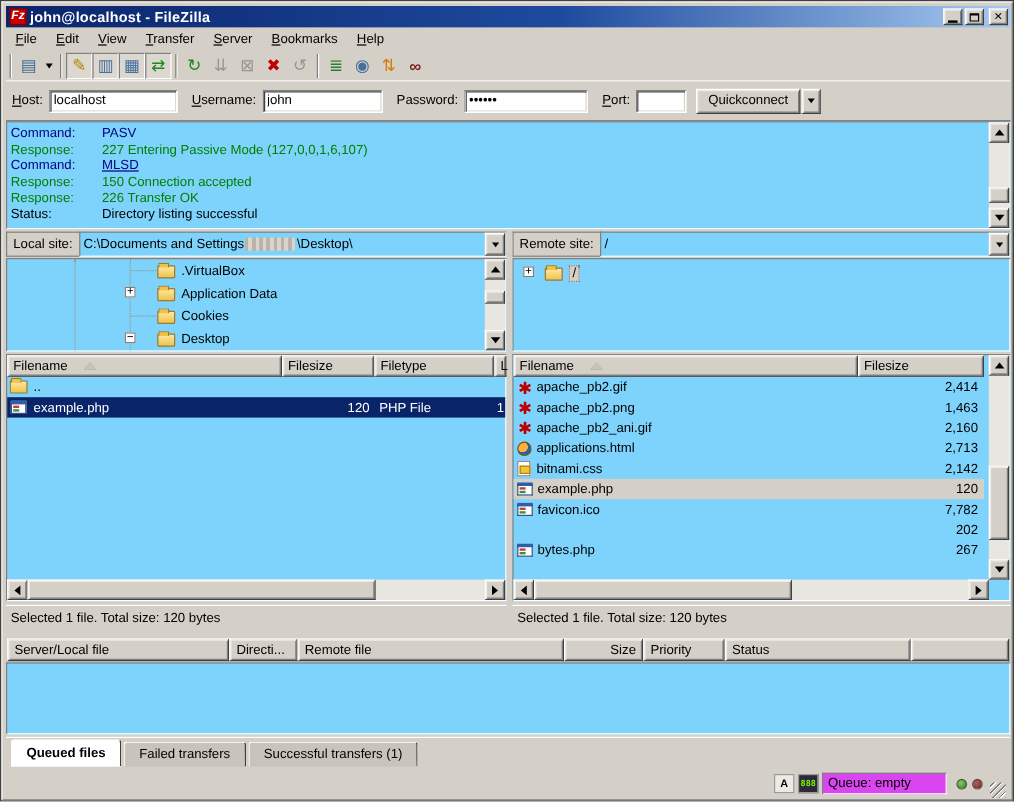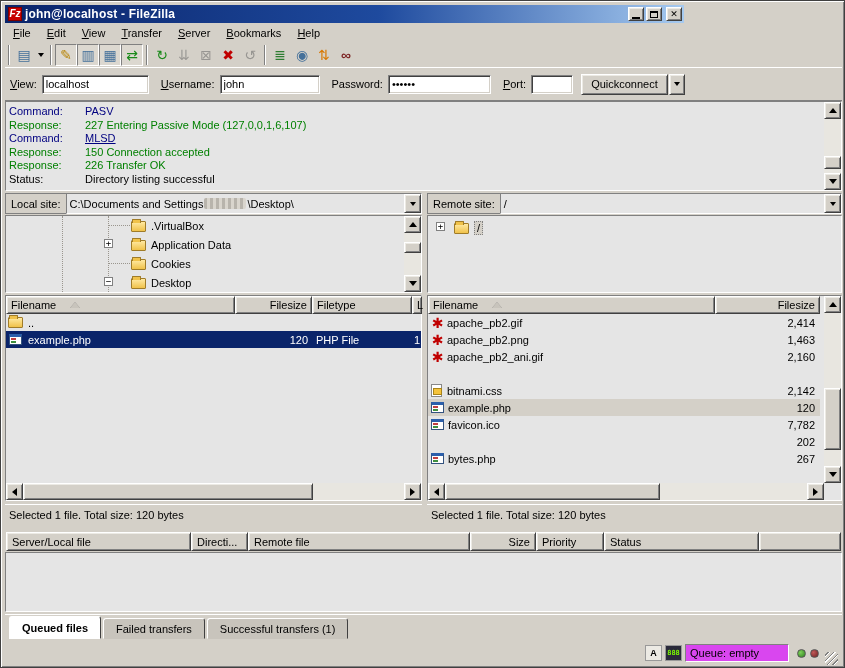--- a/index.html
+++ b/index.html
@@ -6,24 +6,24 @@
   html,body { width:845px; height:668px; overflow:hidden; }
   body { font-family:"Liberation Sans","DejaVu Sans",sans-serif; font-size:11px; color:#000; }
   #win { position:relative; width:845px; height:668px; background:#D4D0C8;
          border:1px solid #404040; box-shadow: inset 1px 1px 0 #fff, inset -1px -1px 0 #808080; }
 
   
   .raised { background:#D4D0C8; border:1px solid; border-color:#fff #404040 #404040 #fff;
             box-shadow: inset 1px 1px 0 #ECEAE4, inset -1px -1px 0 #808080; }
   .sunken { background:#fff; border:1px solid; border-color:#808080 #fff #fff #808080;
             box-shadow: inset 1px 1px 0 #404040, inset -1px -1px 0 #D4D0C8; }
-  .sunken-flat { background:#e5e5e5; border:1px solid; border-color:#808080 #fff #fff #808080; }
-
-  
-  #titlebar { position:absolute; left:4px; top:4px; width:679px; height:18px;
+  .sunken-flat { background:#7dd3fc; border:1px solid; border-color:#808080 #fff #fff #808080; }
+
+  
+  #titlebar { position:absolute; left:4px; top:4px; width:837px; height:18px;
               background:linear-gradient(90deg,#0A246A 0%,#1E4A9E 55%,#A6CAF0 100%);
               display:flex; align-items:center; padding:0 2px; }
   #app-icon { width:14px; height:14px; background:#C80000; border:1px solid #7a0000;
               color:#fff; font-weight:bold; font-size:10px; line-height:12px; text-align:center;
               font-style:italic; margin:0 3px 0 1px; }
   #title-text { color:#fff; font-weight:bold; font-size:12px; letter-spacing:.2px; }
   .cap-btn { width:16px; height:14px; margin-left:2px; display:flex; align-items:center;
              justify-content:center; font-size:9px; font-weight:bold; color:#000; }
   .glyph-min { width:8px; height:2px; background:#000; margin-top:7px; }
   .glyph-max { width:8px; height:7px; border:1px solid #000; border-top:2px solid #000; }
@@ -91,21 +91,21 @@
   .folder-icon::before { content:""; position:absolute; top:-3px; left:0; width:7px; height:3px;
                  background:#F0C24A; border:1px solid #A07C28; border-bottom:none; border-radius:1px 1px 0 0; }
   .guide-v { position:absolute; width:0; border-left:1px dotted #9a968e; }
   .guide-h { position:absolute; height:0; border-top:1px dotted #9a968e; }
   .tree-label { margin-left:5px; }
   .tree-label.sel { background:#D4D0C8; border:1px dotted #808080; padding:0 2px; }
 
   
   .list-panel { position:absolute; top:294px; height:206px; }
   .col-hdr { position:absolute; top:0; height:18px; display:flex; align-items:center; padding:0 4px; }
-  .col-hdr.num { justify-content:flex-end; }
+  .col-hdr.num { }
   .sort-asc { width:0; height:0; margin-left:14px; border-left:5px solid transparent; border-right:5px solid transparent; border-bottom:6px solid #c8c4bc; filter:drop-shadow(0 0 0.5px #808080); }
   .file-row { position:absolute; height:17px; display:flex; align-items:center; }
   .file-row .cell { position:absolute; display:flex; align-items:center; height:17px; white-space:nowrap; overflow:hidden; }
   .cell.num { justify-content:flex-end; }
   .row-selected-active { background:#0A246A; color:#fff; }
   .row-selected-inactive { background:#D4D0C8; }
   .apache-icon { color:#C00000; font-size:14px; line-height:14px; width:15px; text-align:center; }
   .firefox-icon { width:12px; height:12px; border-radius:50%; background:radial-gradient(circle at 35% 35%, #FFB13B 0 45%, #2B5FAB 50%); border:1px solid #7a5210; margin:0 2px 0 1px; }
   .page-icon { position:relative; width:11px; height:13px; background:#fff; border:1px solid #888; margin:0 3px 0 1px; }
   .page-icon::after { content:""; position:absolute; left:1px; bottom:1px; width:7px; height:5px; background:#F5C33B; border:1px solid #a98419; }
@@ -218,21 +218,21 @@
       </div>
     <div class="tb-btn">
         <span style="color: rgb(216, 120, 0);">⇅</span>
       </div>
     <div class="tb-btn">
         <span style="font-weight: bold; color: rgb(122, 31, 31);">∞</span>
       </div>
   </div>
 
   <div id="quickbar">
-    <span class="qc-label ul">View:</span>
+    <span class="qc-label ul">Host:</span>
     <input class="qc-input sunken" style="width: 107px;" value="localhost">
     <span class="qc-label ul" style="margin-left:12px">Username:</span>
     <input class="qc-input sunken" style="width: 100px;" value="john">
     <span class="qc-label" style="margin-left:12px">Password:</span>
     <input class="qc-input sunken" style="width: 103px;" value="••••••">
     <span class="qc-label ul" style="margin-left:12px">Port:</span>
     <input class="qc-input sunken" style="width: 42px;" value="">
     <div id="qc-btn" class="raised">Quickconnect</div>
     <div id="qc-btn-arrow" class="raised">
         <div class="tri-down"></div>
@@ -387,20 +387,27 @@
         </div>
       <div class="cell num" style="left:287px;width:100px">1,463</div>
     </div>
     <div class="file-row" style="left:0;top:52px;width:392px">
       <div class="cell" style="left:2px;width:280px">
           <span class="apache-icon">✱</span>
           <span style="margin-left:2px">apache_pb2_ani.gif</span>
         </div>
       <div class="cell num" style="left:287px;width:100px">2,160</div>
     </div>
+    <div class="file-row" style="left:0;top:69px;width:392px">
+      <div class="cell" style="left:2px;width:280px">
+          <span class="firefox-icon"></span>
+          <span style="margin-left:2px">applications.html</span>
+        </div>
+      <div class="cell num" style="left:287px;width:100px">2,713</div>
+    </div>
     <div class="file-row" style="left:0;top:86px;width:392px">
       <div class="cell" style="left:2px;width:280px">
           <span class="page-icon"></span>
           <span style="margin-left:2px">bitnami.css</span>
         </div>
       <div class="cell num" style="left:287px;width:100px">2,142</div>
     </div>
     <div class="file-row row-selected-inactive" style="left:0;top:103px;width:392px">
       <div class="cell" style="left:2px;width:280px">
           <span class="window-icon"></span>

